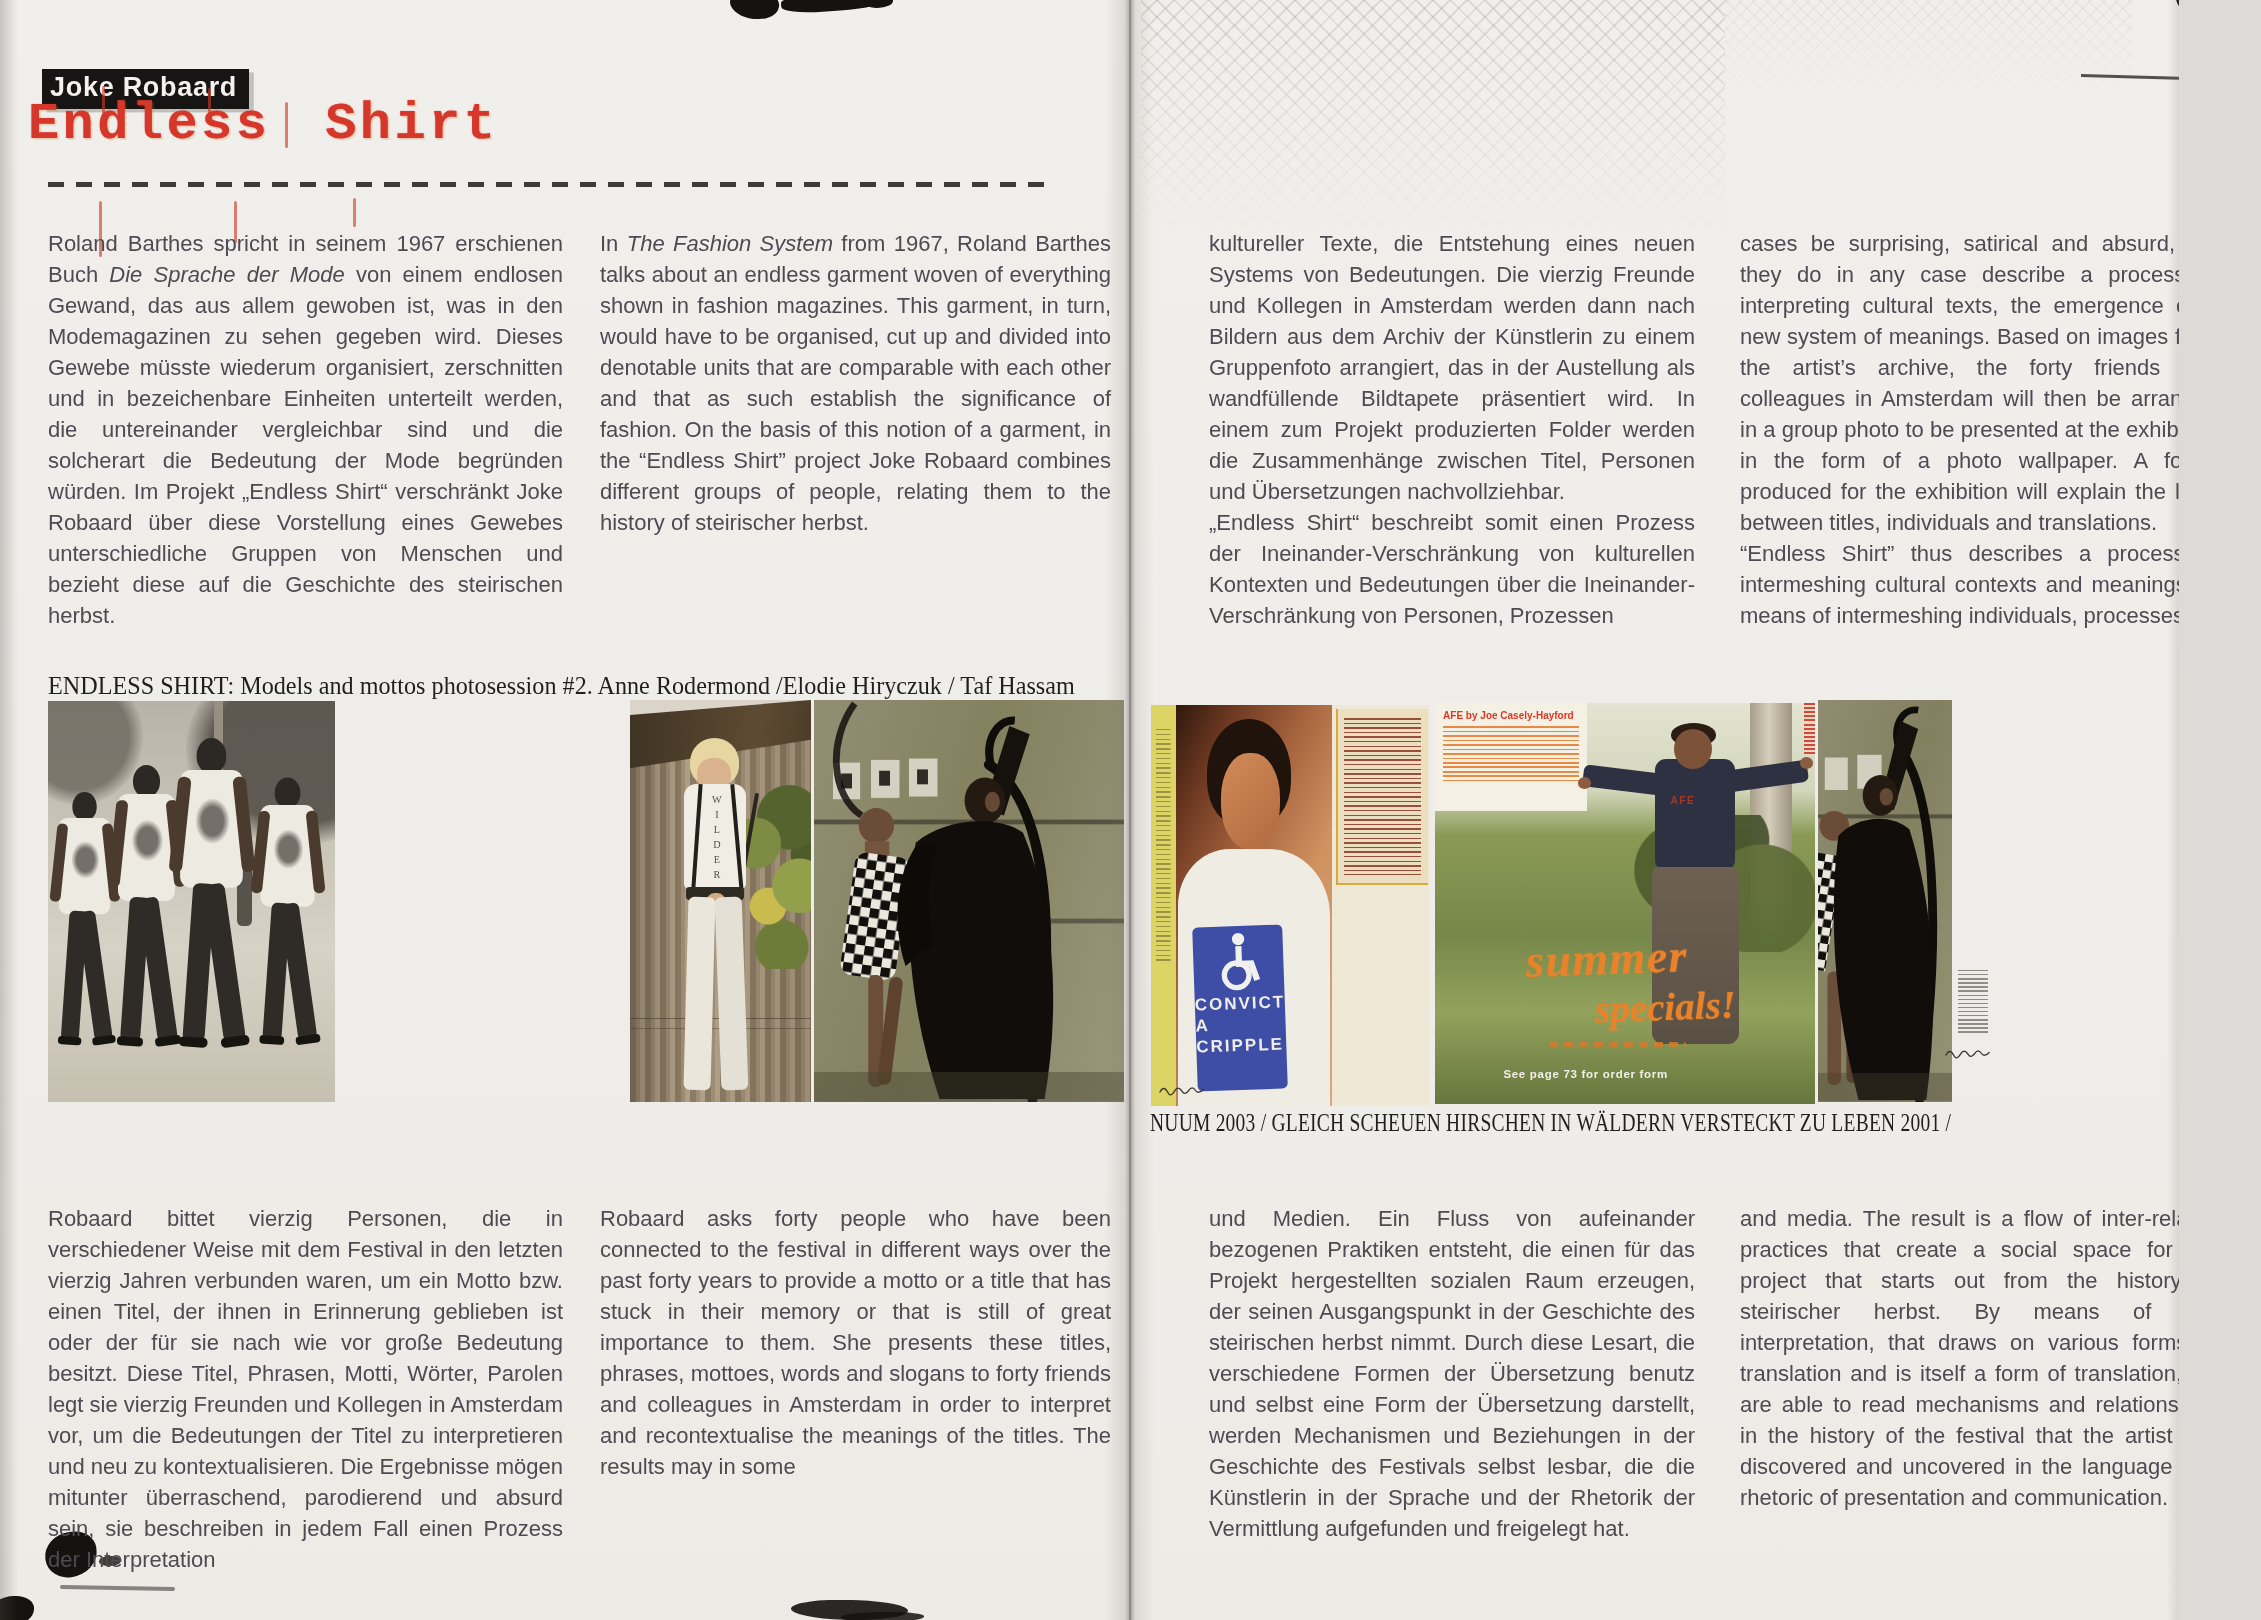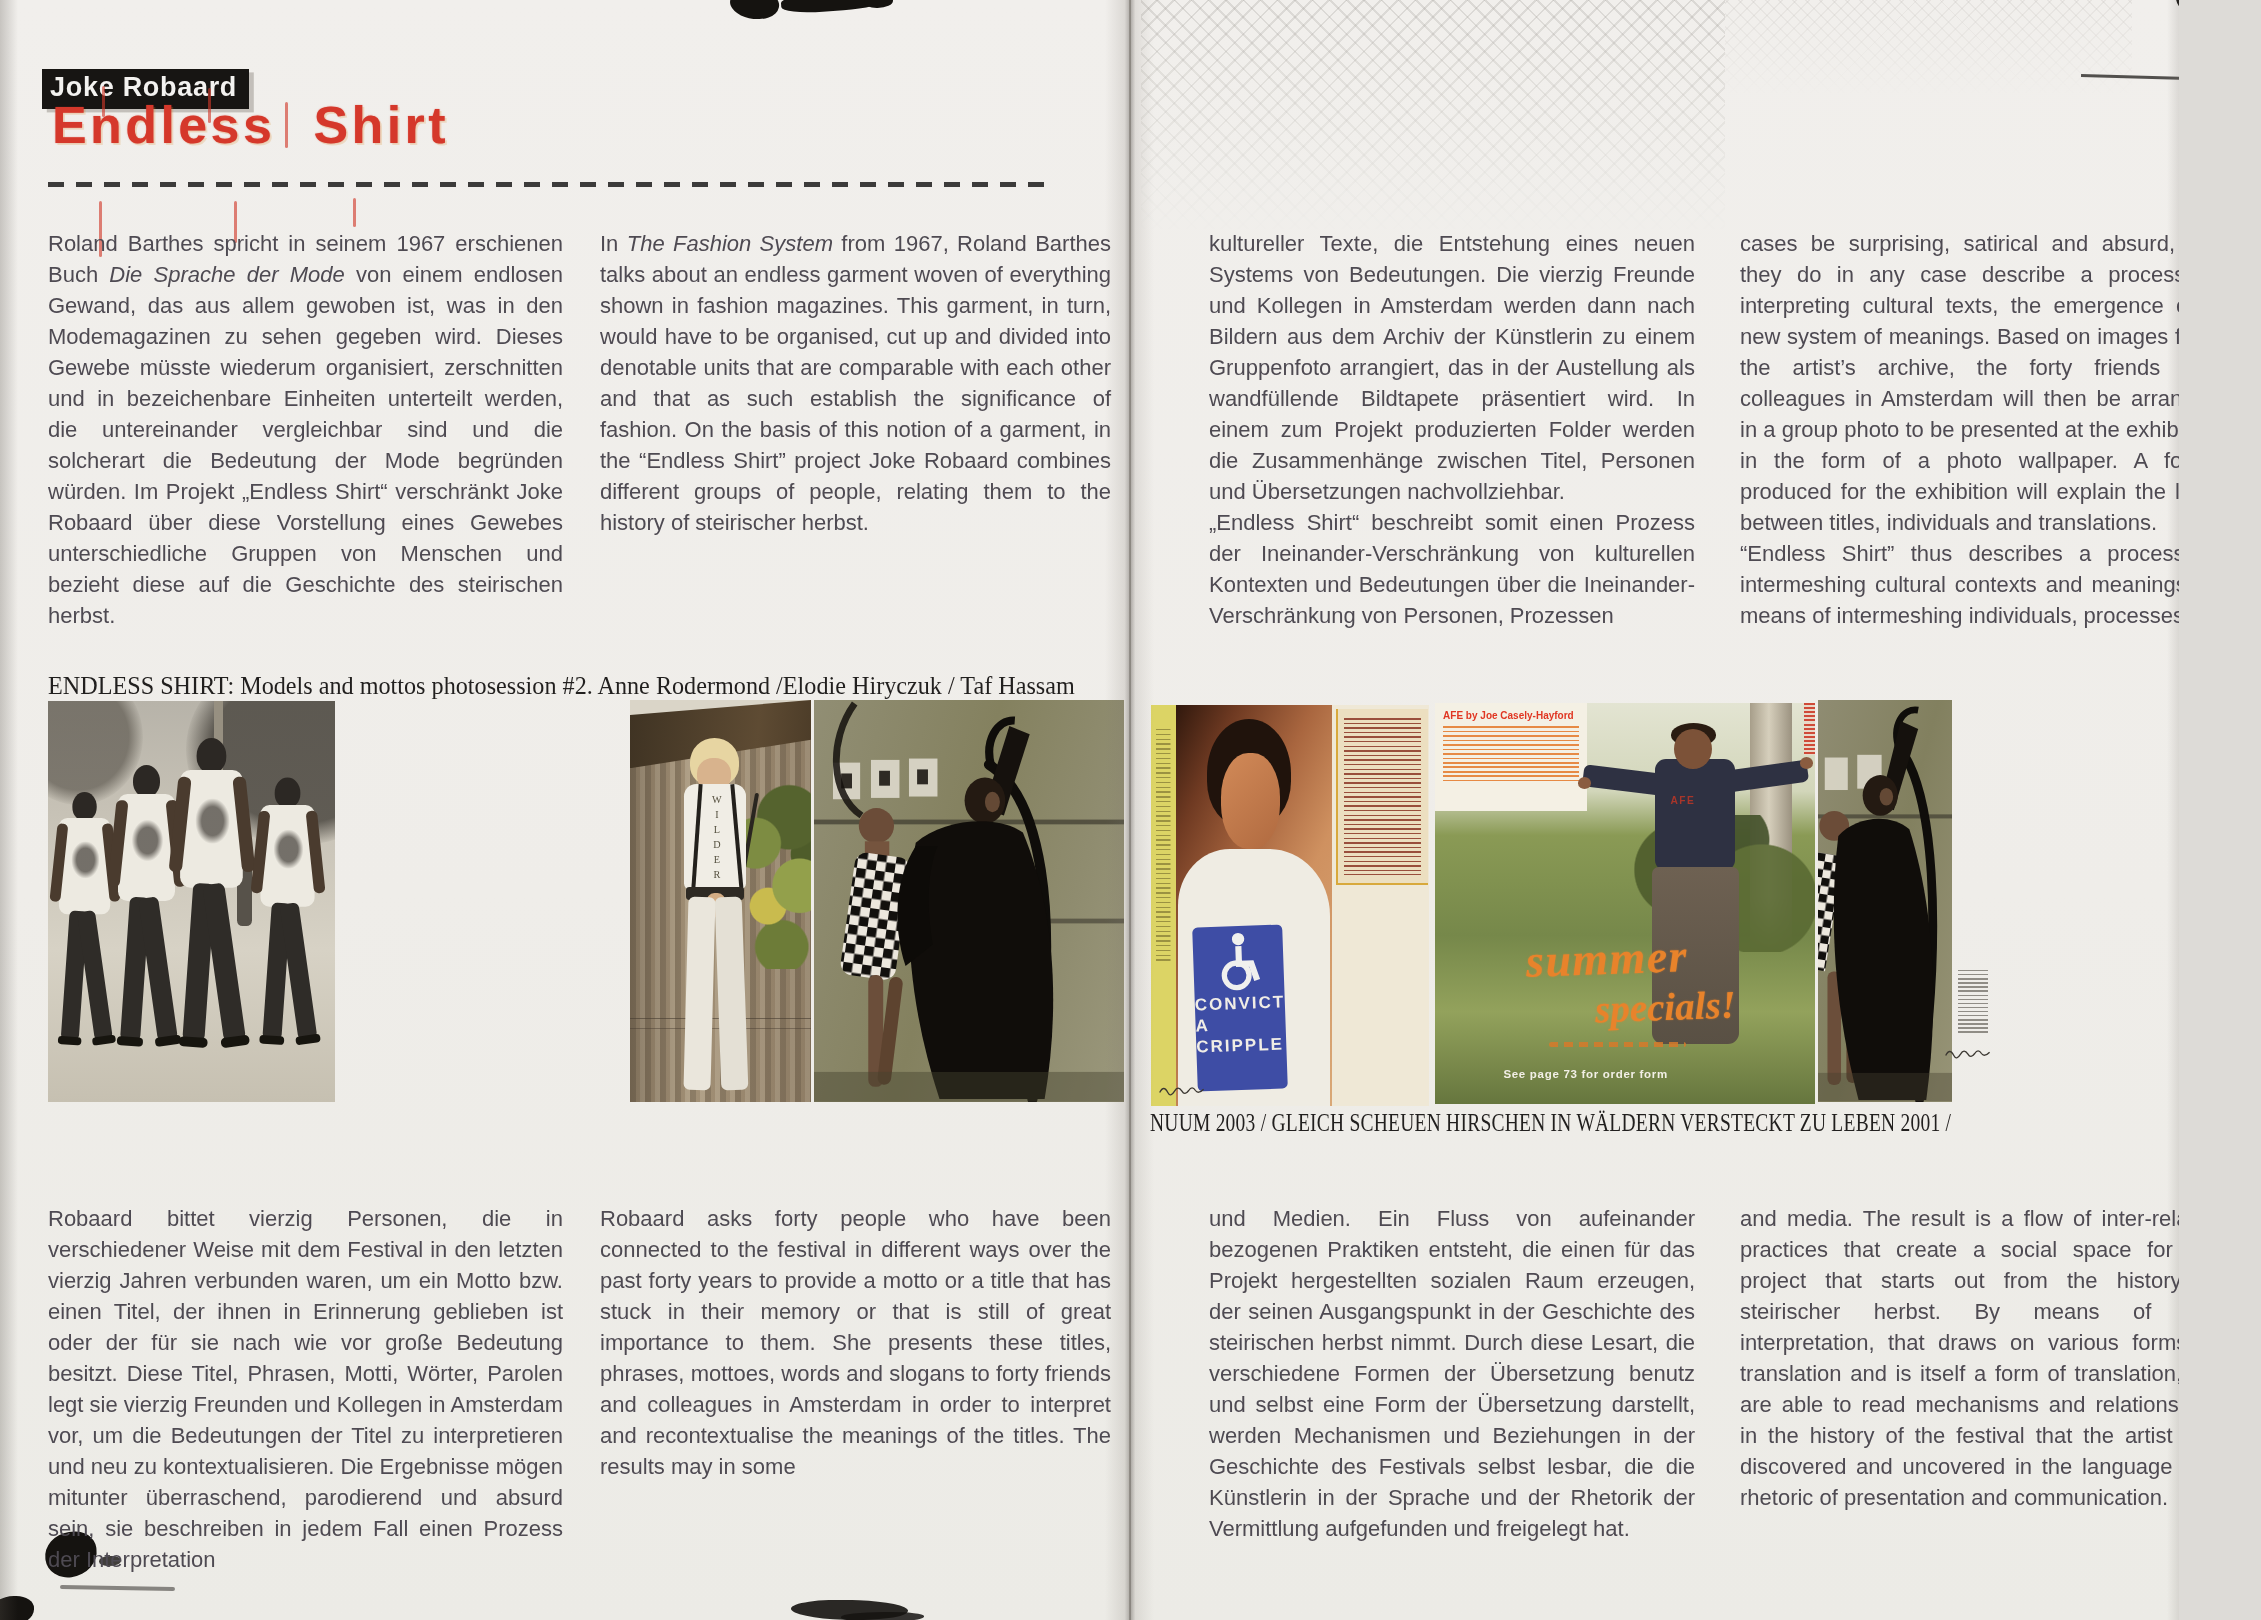--- a/index.html
+++ b/index.html
@@ -9,23 +9,23 @@
   html,body{margin:0;padding:0;background:#dddbd7;}
   .canvas{position:relative;width:2179px;height:1620px;overflow:hidden;
     background:linear-gradient(180deg,#f1efec 0%,#efede9 55%,#ecebe6 100%);
     font-family:"Liberation Sans","DejaVu Sans",sans-serif;}
   .abs{position:absolute;}
 
   
   .badge{left:42px;top:69px;background:var(--badge-bg);color:#f3f2f0;
     font-size:27px;font-weight:bold;padding:3.4px 12.2px 5.4px 8.1px;letter-spacing:0.7px;
     box-shadow:4.8px 3.4px 0 rgba(140,134,126,.45);}
-  .title{left:52px;top:95px;color:var(--accent-red);font-size:52px;font-weight:bold;
+  .title{left:28px;top:95px;color:var(--accent-red);font-size:52px;font-weight:bold;
     letter-spacing:3.4px;word-spacing:20.4px;
-    text-shadow:2px 2px 0 rgba(222,140,40,.20), 0 0 1.4px rgba(213,56,43,.55);}
+    text-shadow:2px 2px 0 rgba(222,140,40,.20), 0 0 1.4px rgba(213,56,43,.55);font-family:Liberation Mono, monospace;}
   .dashes{left:48px;top:182px;width:1004px;height:4.8px;
     background:repeating-linear-gradient(90deg,#3c3b3a 0 16.3px,transparent 16.3px 28px);}
   .drip{background:rgba(208,55,40,.62);border-radius:2px;}
 
   
   .col{font-size:22px;line-height:31px;color:var(--body-text);
     text-align:justify;white-space:pre-line;}
   .col i{font-style:italic;}
   #c1{left:48px;top:228px;width:515px;} #c2{left:600px;top:228px;width:511px;}
   #c3{left:1209px;top:228px;width:486px;} #c4{left:1740px;top:228px;width:479px;}

